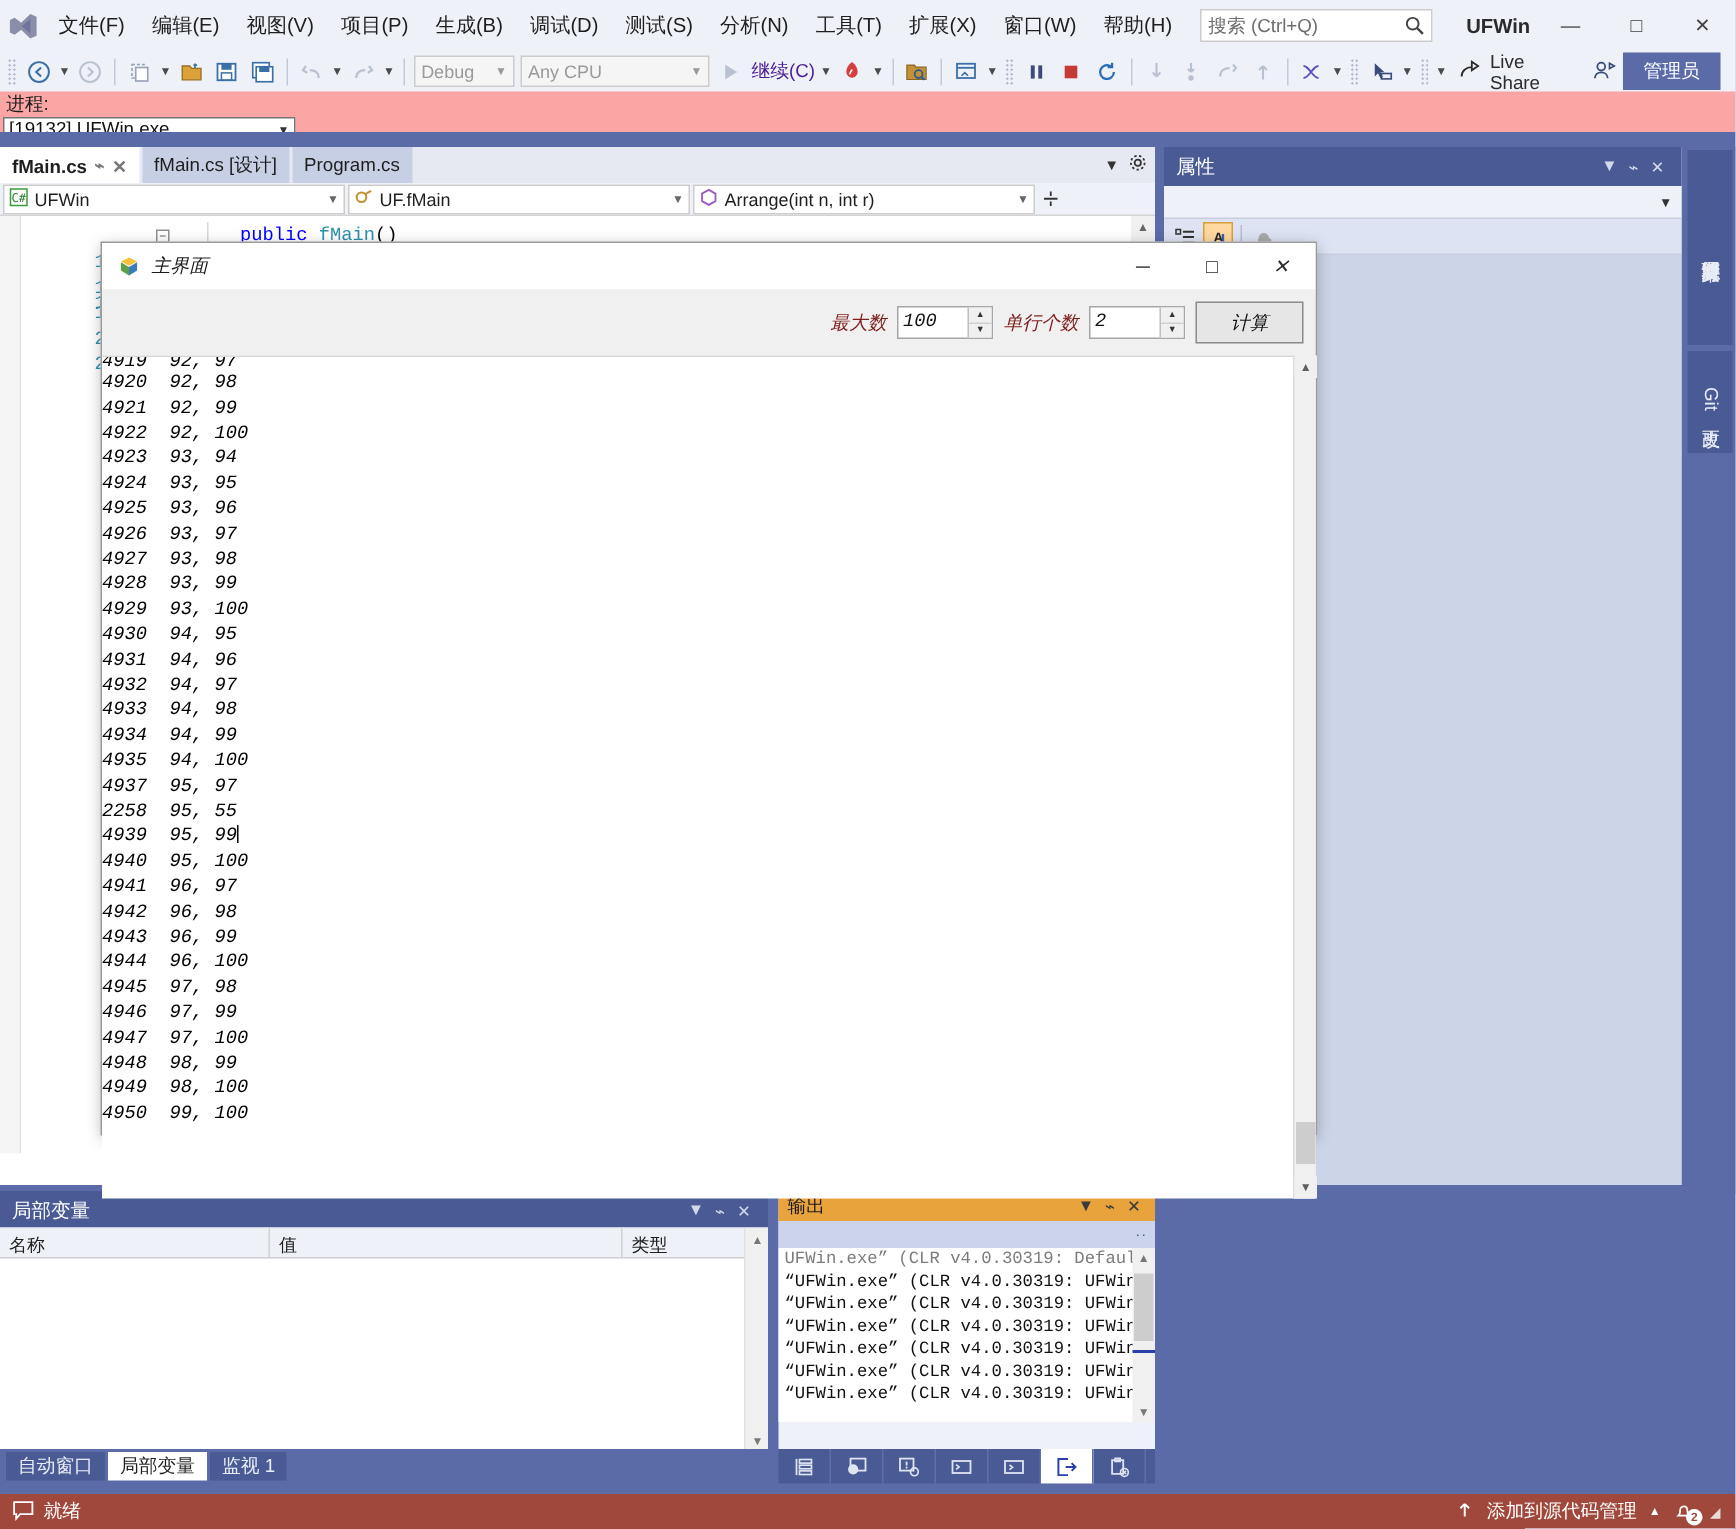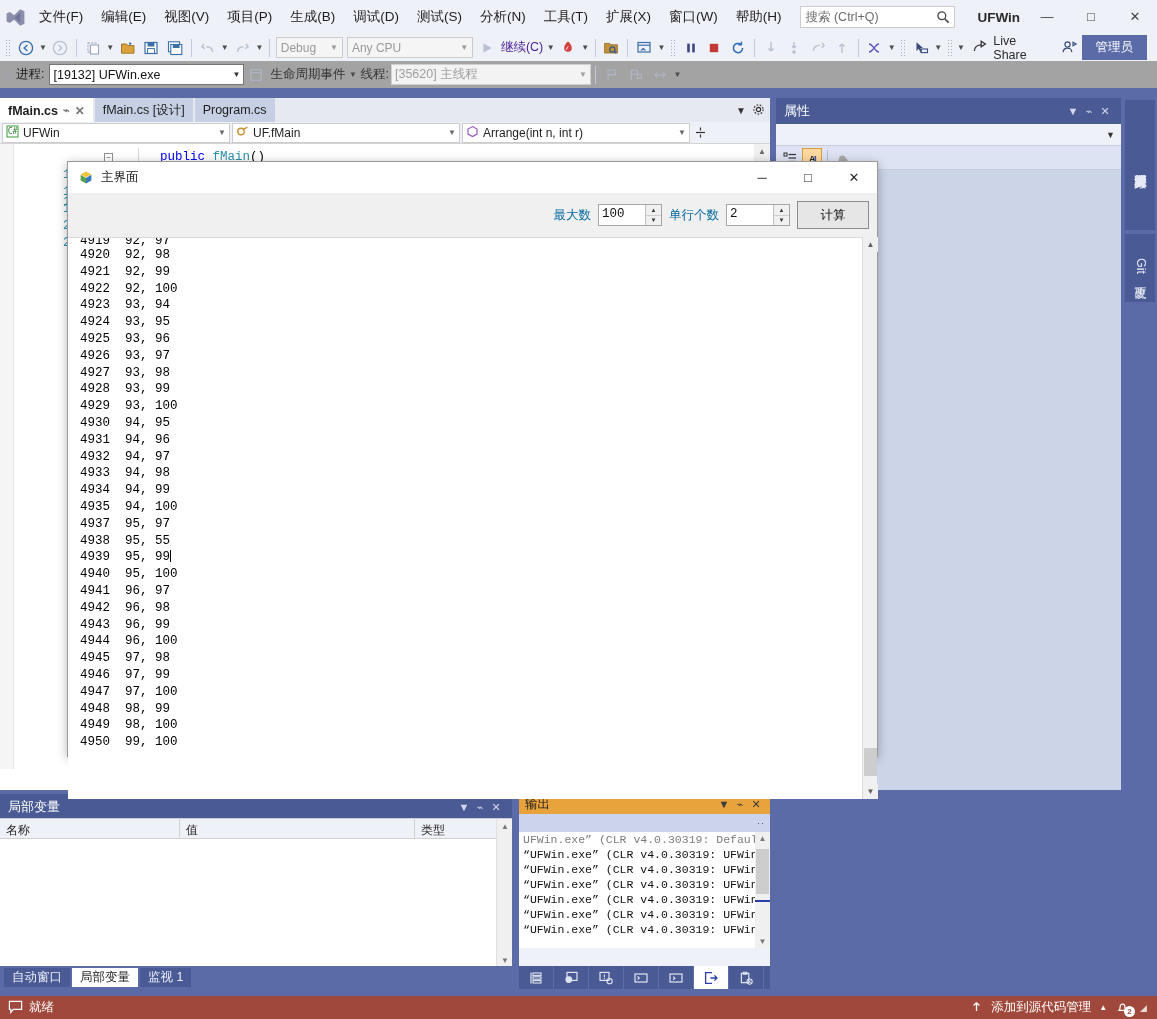--- a/index.html
+++ b/index.html
@@ -59,21 +59,21 @@
   .tb-text.dim { color:#4c1d95; }
   .live-share { display:flex; align-items:center; gap:5px; padding:0 6px; font-size:12.5px; color:#2b2b2b;}
   .admin-btn {
     background:#5a6ba8; color:#fff; font-size:12.5px; padding:4px 14px;
     margin-right:10px; white-space:nowrap;
   }
 
   
   .proctoolbar {
     position:absolute; left:0; top:61px; width:1157px; height:27px;
-    background:#a3a3a3; display:flex; align-items:center; padding-left:2px;
+    background:#fca5a5; display:flex; align-items:flex-start; padding-left:2px;flex-direction:column;
   }
   .proc-label { font-size:12.5px; color:#1e1e1e; padding:0 5px 0 2px; white-space:nowrap;}
   .proc-combo {
     height:21px; width:195px; background:#fff; border:1px solid #767676;
     display:flex; align-items:center; padding:0 3px; font-size:12.5px; color:#111;
   }
   .proc-combo .cv { flex:1; white-space:nowrap; overflow:hidden;}
   .thread-combo {
     height:21px; width:200px; background:#f3f3f3; border:1px solid #d0d0d0;
     display:flex; align-items:center; padding:0 3px; font-size:12.5px; color:#a0a0a0;
@@ -198,44 +198,45 @@
     background:#fff; color:#a0483c; border-radius:50%; width:11px; height:11px;
     font-size:8px; display:inline-flex; align-items:center; justify-content:center;
     font-weight:bold; position:absolute; right:-3px; bottom:-2px;
   }
 
   
   .dialog {
     position:absolute; left:67px; top:161px; width:811px; height:596px;
     background:#f0f0f0; border:1px solid #9a9a9a;
     box-shadow:0 2px 10px rgba(0,0,0,.28);
+    font-style:italic;
   }
   .dlg-title { height:31px; background:#fff; display:flex; align-items:center; padding-left:10px; }
   .dlg-ico { width:16px; height:16px; margin-right:7px; }
   .dlg-name { flex:1; font-size:12.5px; color:#1a1a1a; }
   .dlg-caps { display:flex; height:31px; }
   .dlg-cap { width:46px; height:31px; display:flex; align-items:center; justify-content:center; color:#2b2b2b; font-size:13px;}
   .dlg-toolrow { height:44px; background:#f0f0f0; display:flex; align-items:center; justify-content:flex-end; padding-right:8px; gap:7px;}
-  .dlg-lbl { font-size:12.5px; color:#0369a1; white-space:nowrap; }
+  .dlg-lbl { font-size:12.5px; color:#7f1d1d; white-space:nowrap; }
   .spinner { display:flex; height:22px; width:64px; border:1px solid #a6a6a6; background:#fff; }
   .spinner .sv { flex:1; font-family:"Liberation Mono", monospace; font-size:12.5px; color:#111; padding:2px 3px; overflow:hidden; }
   .spin-btns { width:16px; border-left:1px solid #c0c0c0; display:flex; flex-direction:column; background:#f0f0f0; }
   .spin-btn { flex:1; display:flex; align-items:center; justify-content:center; font-size:6px; color:#333; }
   .spin-btn:first-child { border-bottom:1px solid #d0d0d0; }
   .calc-btn {
     width:72px; height:28px; background:#e6e6e6; border:1px solid #8c8c8c;
     display:flex; align-items:center; justify-content:center; font-size:12.5px; color:#111;
   }
   .dlg-list {
     position:absolute; left:0; top:75px; width:809px; height:562px; background:#fff;
     border-top:1px solid #d8d8d8; overflow:hidden;
   }
   .dl-line {
     font-family:"Liberation Mono", monospace; font-size:12.5px; color:#000;
-    white-space:pre; padding-left:12px; height:16.8px; line-height:16.8px;
+    white-space:pre; padding-left:0; height:16.8px; line-height:16.8px;
   }
   .dl-caret { display:inline-block; width:1px; height:12px; background:#000; vertical-align:-2px; margin-left:0px;}
   .dlg-vscroll { position:absolute; right:0; top:75px; width:15px; height:562px; background:#f0f0f0; border-left:1px solid #dcdcdc;}
   .dvs-arrow { width:15px; height:15px; display:flex; align-items:center; justify-content:center; font-size:8px; color:#606060; background:#f0f0f0;}
   .dvs-thumb { position:absolute; left:1px; width:13px; background:#cdcdcd; }
 </style>
 </head>
 <body>
 
 <div id="app">
@@ -828,21 +829,21 @@
         <div class="dl-line"><span>4927  </span><span>93, 98</span></div>
         <div class="dl-line"><span>4928  </span><span>93, 99</span></div>
         <div class="dl-line"><span>4929  </span><span>93, 100</span></div>
         <div class="dl-line"><span>4930  </span><span>94, 95</span></div>
         <div class="dl-line"><span>4931  </span><span>94, 96</span></div>
         <div class="dl-line"><span>4932  </span><span>94, 97</span></div>
         <div class="dl-line"><span>4933  </span><span>94, 98</span></div>
         <div class="dl-line"><span>4934  </span><span>94, 99</span></div>
         <div class="dl-line"><span>4935  </span><span>94, 100</span></div>
         <div class="dl-line"><span>4937  </span><span>95, 97</span></div>
-        <div class="dl-line"><span>4938  </span><span>95, 55</span></div>
+        <div class="dl-line"><span>2258  </span><span>95, 55</span></div>
         <div class="dl-line"><span>4939  </span><span>95, 99</span><span class="dl-caret"></span></div>
         <div class="dl-line"><span>4940  </span><span>95, 100</span></div>
         <div class="dl-line"><span>4941  </span><span>96, 97</span></div>
         <div class="dl-line"><span>4942  </span><span>96, 98</span></div>
         <div class="dl-line"><span>4943  </span><span>96, 99</span></div>
         <div class="dl-line"><span>4944  </span><span>96, 100</span></div>
         <div class="dl-line"><span>4945  </span><span>97, 98</span></div>
         <div class="dl-line"><span>4946  </span><span>97, 99</span></div>
         <div class="dl-line"><span>4947  </span><span>97, 100</span></div>
         <div class="dl-line"><span>4948  </span><span>98, 99</span></div>

